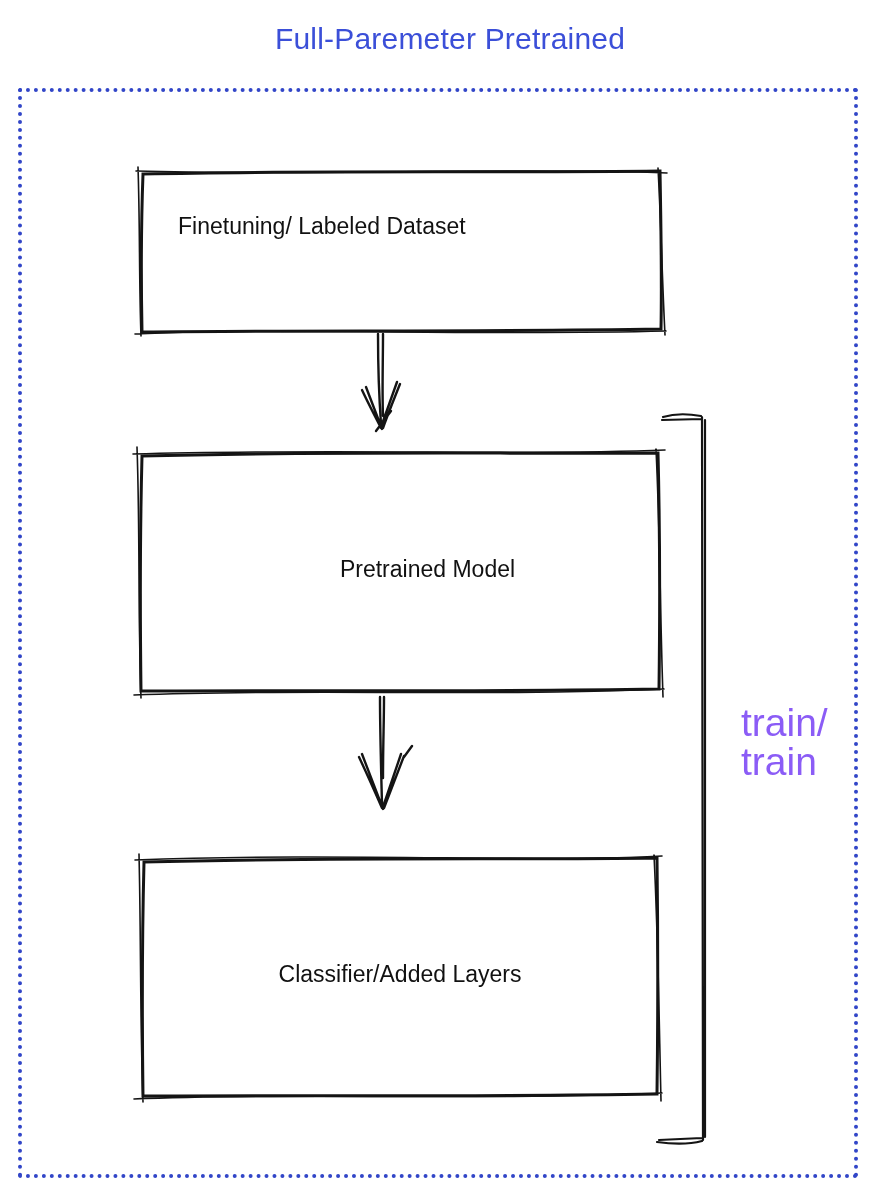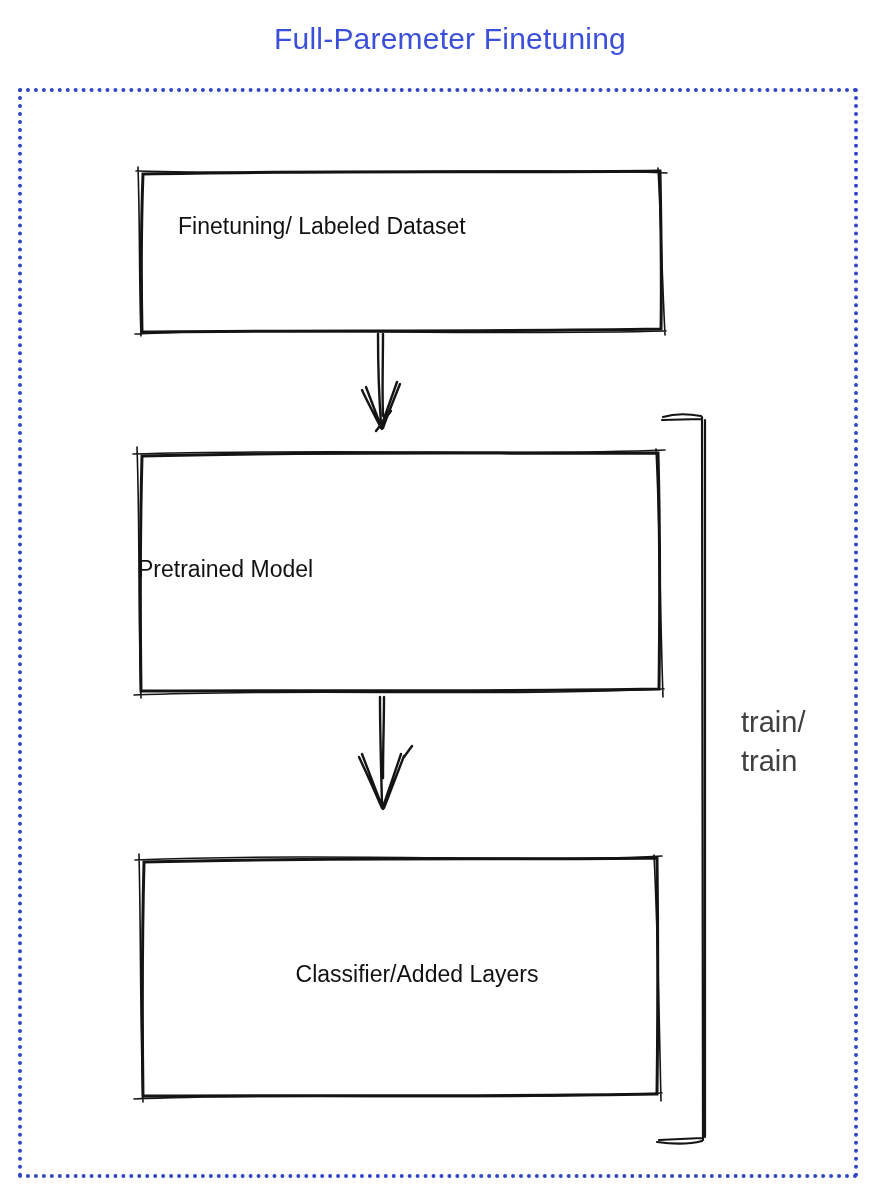--- a/index.html
+++ b/index.html
@@ -41,37 +41,37 @@
   svg.shapes path.over { stroke-width: 1.6; }
   svg.shapes path.arrow { stroke-width: 2.4; }
   svg.shapes path.bracket { stroke-width: 2.2; }
   .label {
     position: absolute;
     font-size: 23px;
     color: #111111;
     white-space: nowrap;
   }
   .label-dataset { left: 178px; top: 213px; }
-  .label-pretrained { left: 138px; top: 556px; width: 579px; }
-  .label-classifier { left: 140px; top: 961px; width: 520px; text-align: center; margin-left: 17px; }
+  .label-pretrained { left: 138px; top: 556px; width: 579px; text-align: center; }
+  .label-classifier { left: 140px; top: 961px; width: 520px; text-align: center; }
   .bracket-label {
     position: absolute;
     left: 741px;
     top: 703px;
-    font-size: 29px;
+    font-size: 39px;
     line-height: 39px;
-    color: #404040;
+    color: #8b5cf6;
   }
 </style>
 </head>
 <body>
 
 <div class="canvas">
 
-  <div class="title" style="color: rgb(59, 79, 216);">Full-Paremeter Finetuning</div>
+  <div class="title" style="color: rgb(59, 79, 216);">Full-Paremeter Pretrained</div>
 
   <div class="frame" style="border-color: rgb(50, 70, 200);"></div>
 
   <svg class="shapes" viewBox="0 0 880 1200">
 
     <path class="boxfill" d="M143,174 C320,170 500,173 660,171 C661,224 662,277 661,329 C480,332 300,330 142,332 C141,280 141,227 143,174 Z" fill="#8A919B"></path>
     <path class="over" d="M136,171 C310,176 520,167 667,173 M658,168 C661,222 662,276 665,335 M666,331 C470,336 280,327 135,334 M141,336 C139,282 140,225 138,167"></path>
 
     <path class="arrow" d="M378,334 C378,366 379,396 381,424 M383,334 C383,362 382,390 383,416
              M362,390 C368,403 375,416 381,428 M366,387 L382,429

